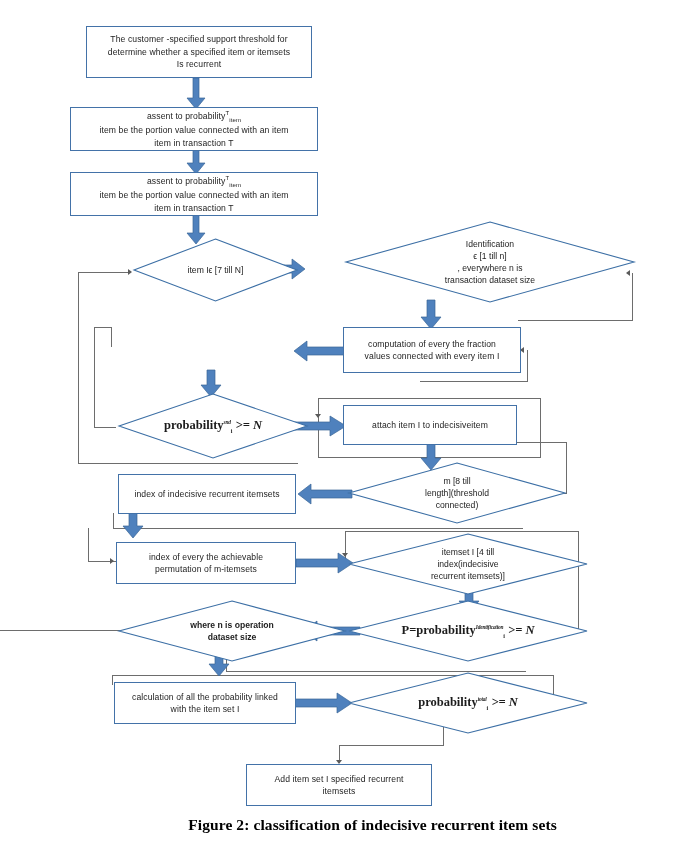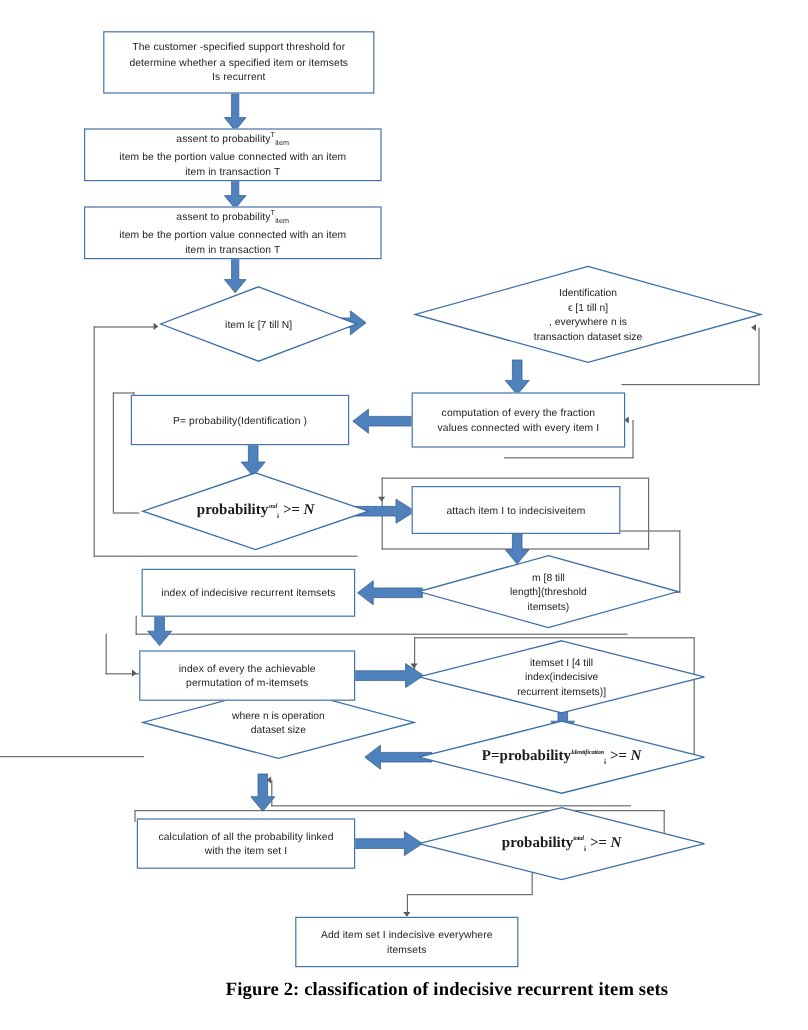--- a/index.html
+++ b/index.html
@@ -311,36 +311,36 @@
     </div>
   </div>
 
   <div class="diamond" style="left:348px; top:462px; width:218px; height:62px;">
     <svg viewBox="0 0 218 62" preserveAspectRatio="none">
         <polygon points="109,1 217,31 109,61 1,31" fill="#ffffff" stroke="#3c6fa5" stroke-width="1.1"></polygon>
       </svg>
     <div class="dlabel">
       <span>m [8 till</span><br>
       <span>length](threshold</span><br>
-      <span>itemsets)</span>
+      <span>connected)</span>
     </div>
   </div>
 
   <div class="diamond" style="left:348px; top:533px; width:240px; height:62px;">
     <svg viewBox="0 0 240 62" preserveAspectRatio="none">
         <polygon points="120,1 239,31 120,61 1,31" fill="#ffffff" stroke="#3c6fa5" stroke-width="1.1"></polygon>
       </svg>
     <div class="dlabel">
       <span>itemset I [4 till</span><br>
       <span>index(indecisive</span><br>
       <span>recurrent itemsets)]</span>
     </div>
   </div>
 
-  <div class="diamond" style="left:118px; top:571px; width:228px; height:62px;">
+  <div class="diamond" style="left:118px; top:600px; width:228px; height:62px;font-weight:bold;">
     <svg viewBox="0 0 228 62" preserveAspectRatio="none">
         <polygon points="114,1 227,31 114,61 1,31" fill="#ffffff" stroke="#3c6fa5" stroke-width="1.1"></polygon>
       </svg>
     <div class="dlabel">
       <span>where n is operation</span><br>
       <span>dataset size</span>
     </div>
   </div>
 
   <div class="diamond" style="left:348px; top:600px; width:240px; height:62px;">
@@ -378,25 +378,20 @@
   </div>
 
   <div class="box" style="left:70px; top:172px; width:248px; height:44px;">
     <div class="inner">
       <span>assent to probability</span><sup class="sm">T</sup><sub class="sm">item</sub><br>
       <span>item be the portion value connected with an item</span><br>
       <span>item in transaction T</span>
     </div>
   </div>
 
-  <div class="box" style="left:109px; top:329px; width:182px; height:42px;">
-    <div class="inner">
-      <span>P= probability(Identification )</span>
-    </div>
-  </div>
 
   <div class="box" style="left:343px; top:327px; width:178px; height:46px;">
     <div class="inner">
       <span>computation of every the fraction</span><br>
       <span>values connected with every item I</span>
     </div>
   </div>
 
   <div class="box" style="left:343px; top:405px; width:174px; height:40px;align-items:center;">
     <div class="inner">
@@ -419,20 +414,20 @@
 
   <div class="box" style="left:114px; top:682px; width:182px; height:42px;">
     <div class="inner">
       <span>calculation of all the probability linked</span><br>
       <span>with the item set I</span>
     </div>
   </div>
 
   <div class="box" style="left:246px; top:764px; width:186px; height:42px;">
     <div class="inner">
-      <span>Add item set I indecisive everywhere</span><br>
+      <span>Add item set I specified recurrent</span><br>
       <span>itemsets</span>
     </div>
   </div>
 
   <div class="caption" style="top:816px;padding-left:36px;">Figure 2: classification of indecisive recurrent item sets</div>
 
 </div>
 
 </body></html>

